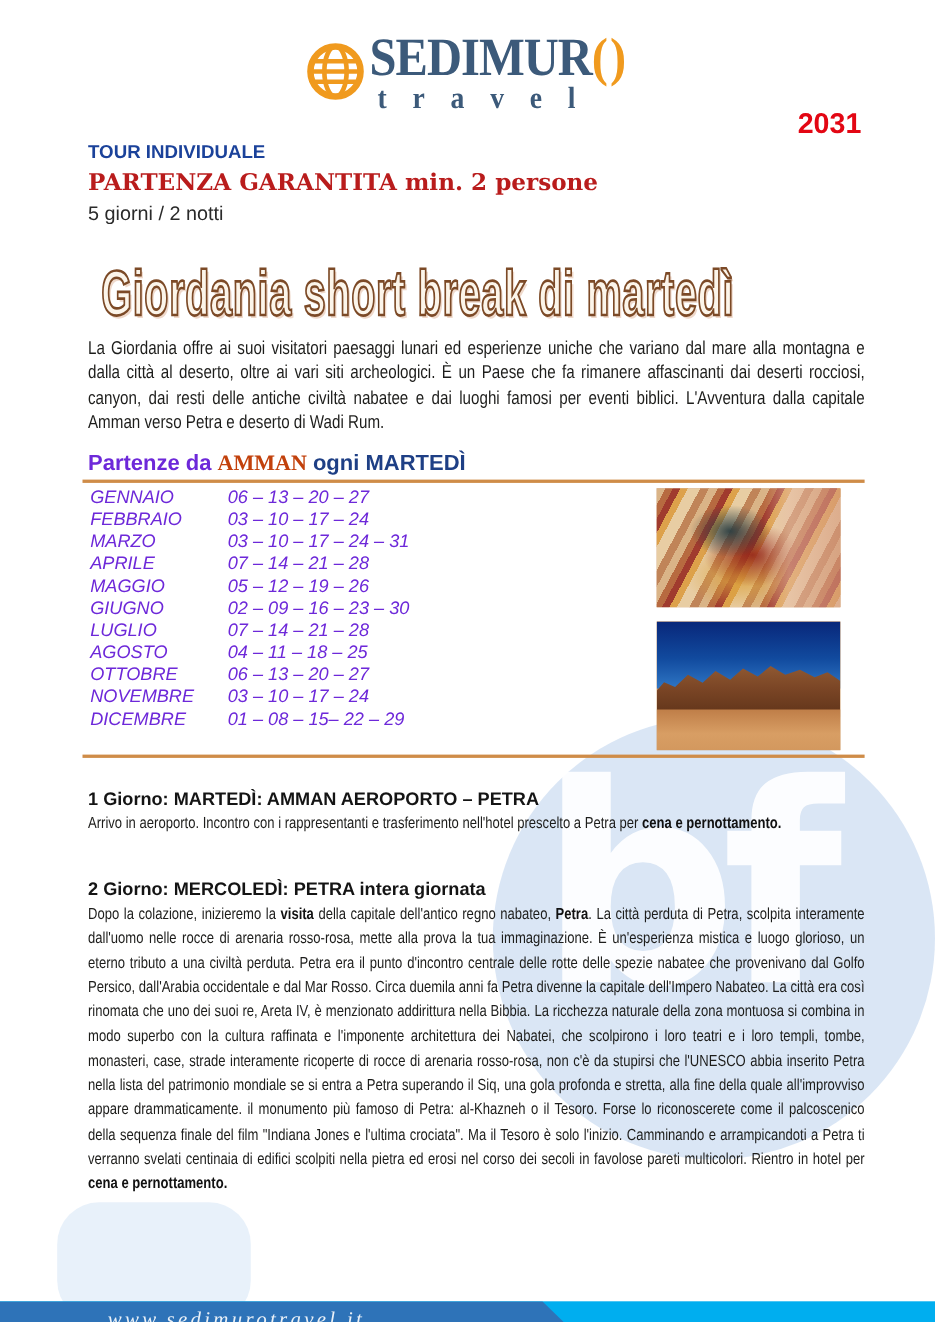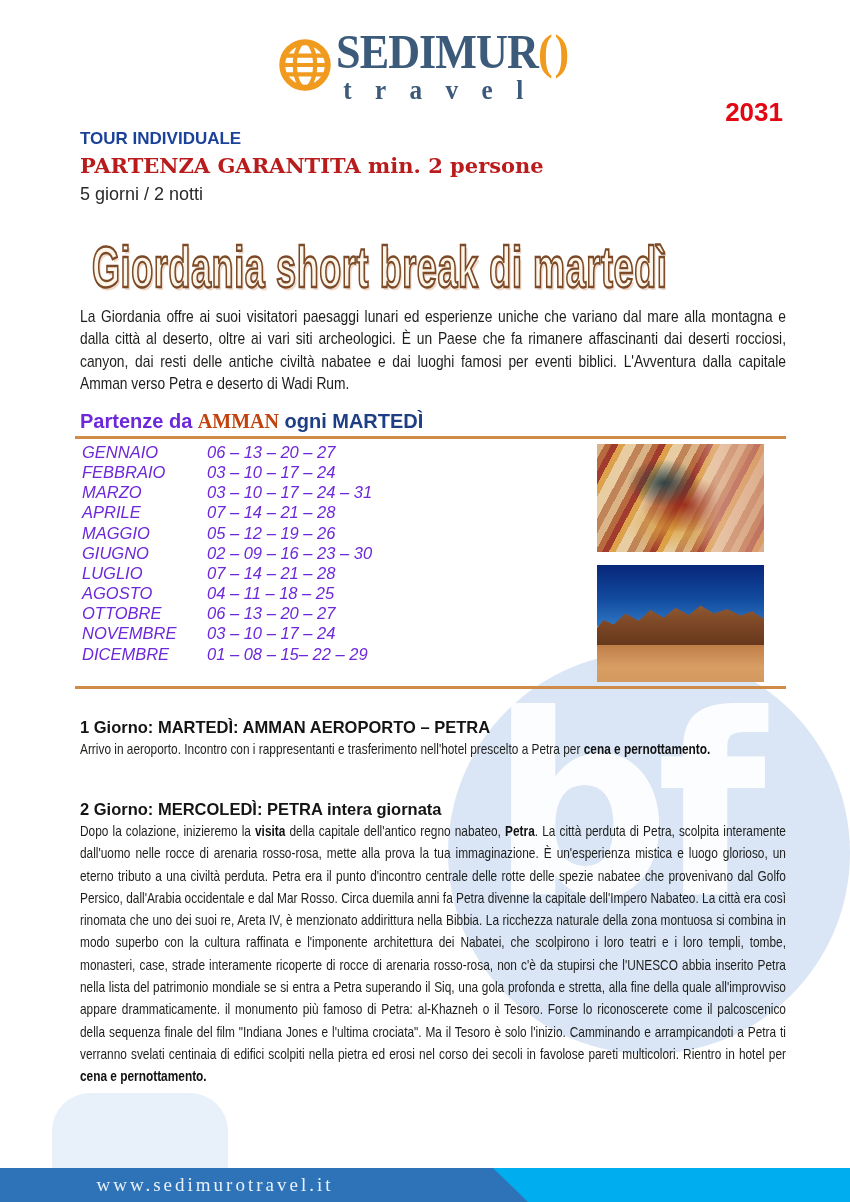--- a/index.html
+++ b/index.html
@@ -114,21 +114,21 @@
   .day-block { position:absolute; left:80px; z-index:2; }
   .day1 { top:716px; }
   .day2 { top:798px; }
   .day-heading { font-size:16.5px; font-weight:bold; color:#141414; line-height:22px; white-space:nowrap; }
   .day-body {
     width:868px; transform:scaleX(0.8133); transform-origin:0 0;
     font-size:14.6px; line-height:22.3px; text-align:justify; color:#1d1d1b;
   }
   .day-body b { color:#111; }
   
-  .footer { position:absolute; left:0; bottom:0; width:850px; height:34px; z-index:3; }
+  .footer { position:absolute; left:0; bottom:0; width:850px; height:19px; z-index:3;font-style:italic; }
   .footer-cyan { position:absolute; inset:0; background:#00aeef; }
   .footer-dark {
     position:absolute; left:0; top:0; width:528px; height:34px;
     background:#2e73b8;
     clip-path:polygon(0 0, 493px 0, 528px 100%, 0 100%);
   }
   .footer-url {
     position:absolute; left:0; top:0; width:430px; height:34px;
     display:flex; align-items:center; justify-content:center;
     font-family:"Liberation Serif", serif; font-size:19px; letter-spacing:3px;

